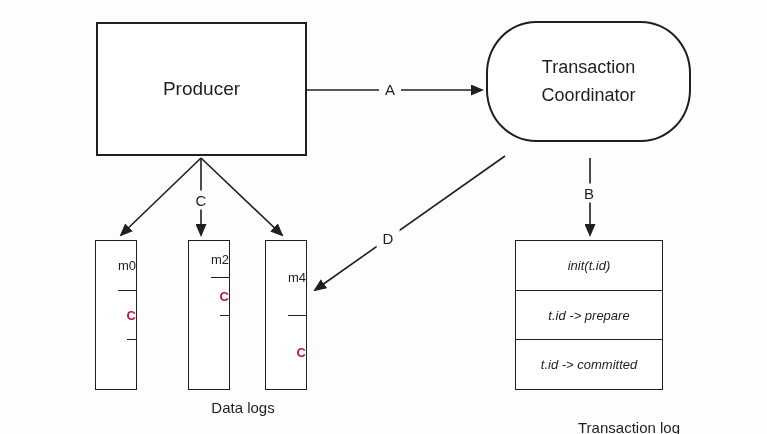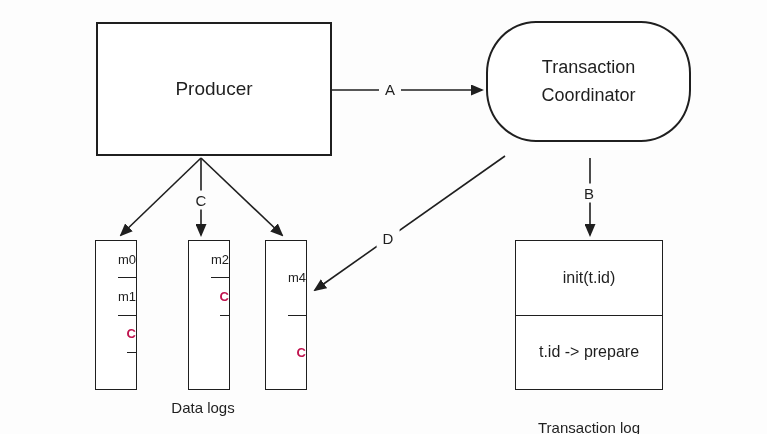--- a/index.html
+++ b/index.html
@@ -14,21 +14,21 @@
     position:relative;
     width:767px;height:434px;
     background:var(--bg);
     overflow:hidden;
   }
   svg.connectors{position:absolute;left:0;top:0;width:767px;height:434px;}
   .edge{stroke:var(--line);stroke-width:1.6px;}
   #ah path{fill:var(--line);}
 
   .node-producer{
-    position:absolute;left:96px;top:22px;width:236px;height:134px;
+    position:absolute;left:96px;top:22px;width:211px;height:134px;
     border:2px solid var(--line);background:#fff;
     display:flex;align-items:center;justify-content:center;
     font-size:19px;
   }
   .node-coordinator{
     position:absolute;left:486px;top:21px;width:205px;height:121px;
     border:2px solid var(--line);background:#fff;
     border-radius:50px / 52px;
     display:flex;align-items:center;justify-content:center;
     font-size:18px;line-height:1.55;text-align:center;
@@ -55,28 +55,29 @@
   .log-cell:last-child{border-bottom:none;}
   .log-cell.commit{color:var(--commit);font-weight:700;}
 
   .tlog{
     position:absolute;left:515px;top:240px;width:148px;height:150px;
     border:1.5px solid var(--line);background:#fff;
     display:flex;flex-direction:column;
   }
   .tlog-row{
     flex:1;display:flex;align-items:center;justify-content:center;
-    font-size:16px;border-bottom:1.5px solid var(--line);
+    font-size:13px;border-bottom:1.5px solid var(--line);
     white-space:nowrap;
+    font-style:italic;
   }
   .tlog-row:last-child{border-bottom:none;}
 
   .caption{
     position:absolute;transform:translateX(-50%);
-    font-size:15px;white-space:nowrap;
+    font-size:15px;white-space:nowrap;margin-left:40px;
   }
   .caption.datalogs{left:203px;top:399px;}
   .caption.tlogcap{left:589px;top:419px;}
 </style>
 </head>
 <body>
 
 <div class="canvas">
 
   <svg class="connectors" viewBox="0 0 767 434">
@@ -101,38 +102,38 @@
     <span>Transaction Coordinator</span>
   </div>
 
   <div class="edge-label" style="left:390px;top:89px;">A</div>
   <div class="edge-label" style="left:201px;top:200px;">C</div>
   <div class="edge-label" style="left:589px;top:193px;">B</div>
   <div class="edge-label" style="left:388px;top:238px;">D</div>
 
   <div class="log-col c1">
     <div class="log-cell">m0</div>
-    <div class="log-cell">m1</div>
     <div class="log-cell commit">C</div>
     <div class="log-cell"></div>
   </div>
 
   <div class="log-col c2">
     <div class="log-cell">m2</div>
     <div class="log-cell commit">C</div>
     <div class="log-cell"></div>
     <div class="log-cell"></div>
   </div>
 
   <div class="log-col c3">
     <div class="log-cell">m4</div>
     <div class="log-cell commit">C</div>
   </div>
 
   <div class="tlog">
     <div class="tlog-row">init(t.id)</div>
     <div class="tlog-row">t.id -&gt; prepare</div>
+    <div class="tlog-row">t.id -&gt; committed</div>
   </div>
 
   <div class="caption datalogs">Data logs</div>
   <div class="caption tlogcap">Transaction log</div>
 
 </div>
 
 </body></html>

